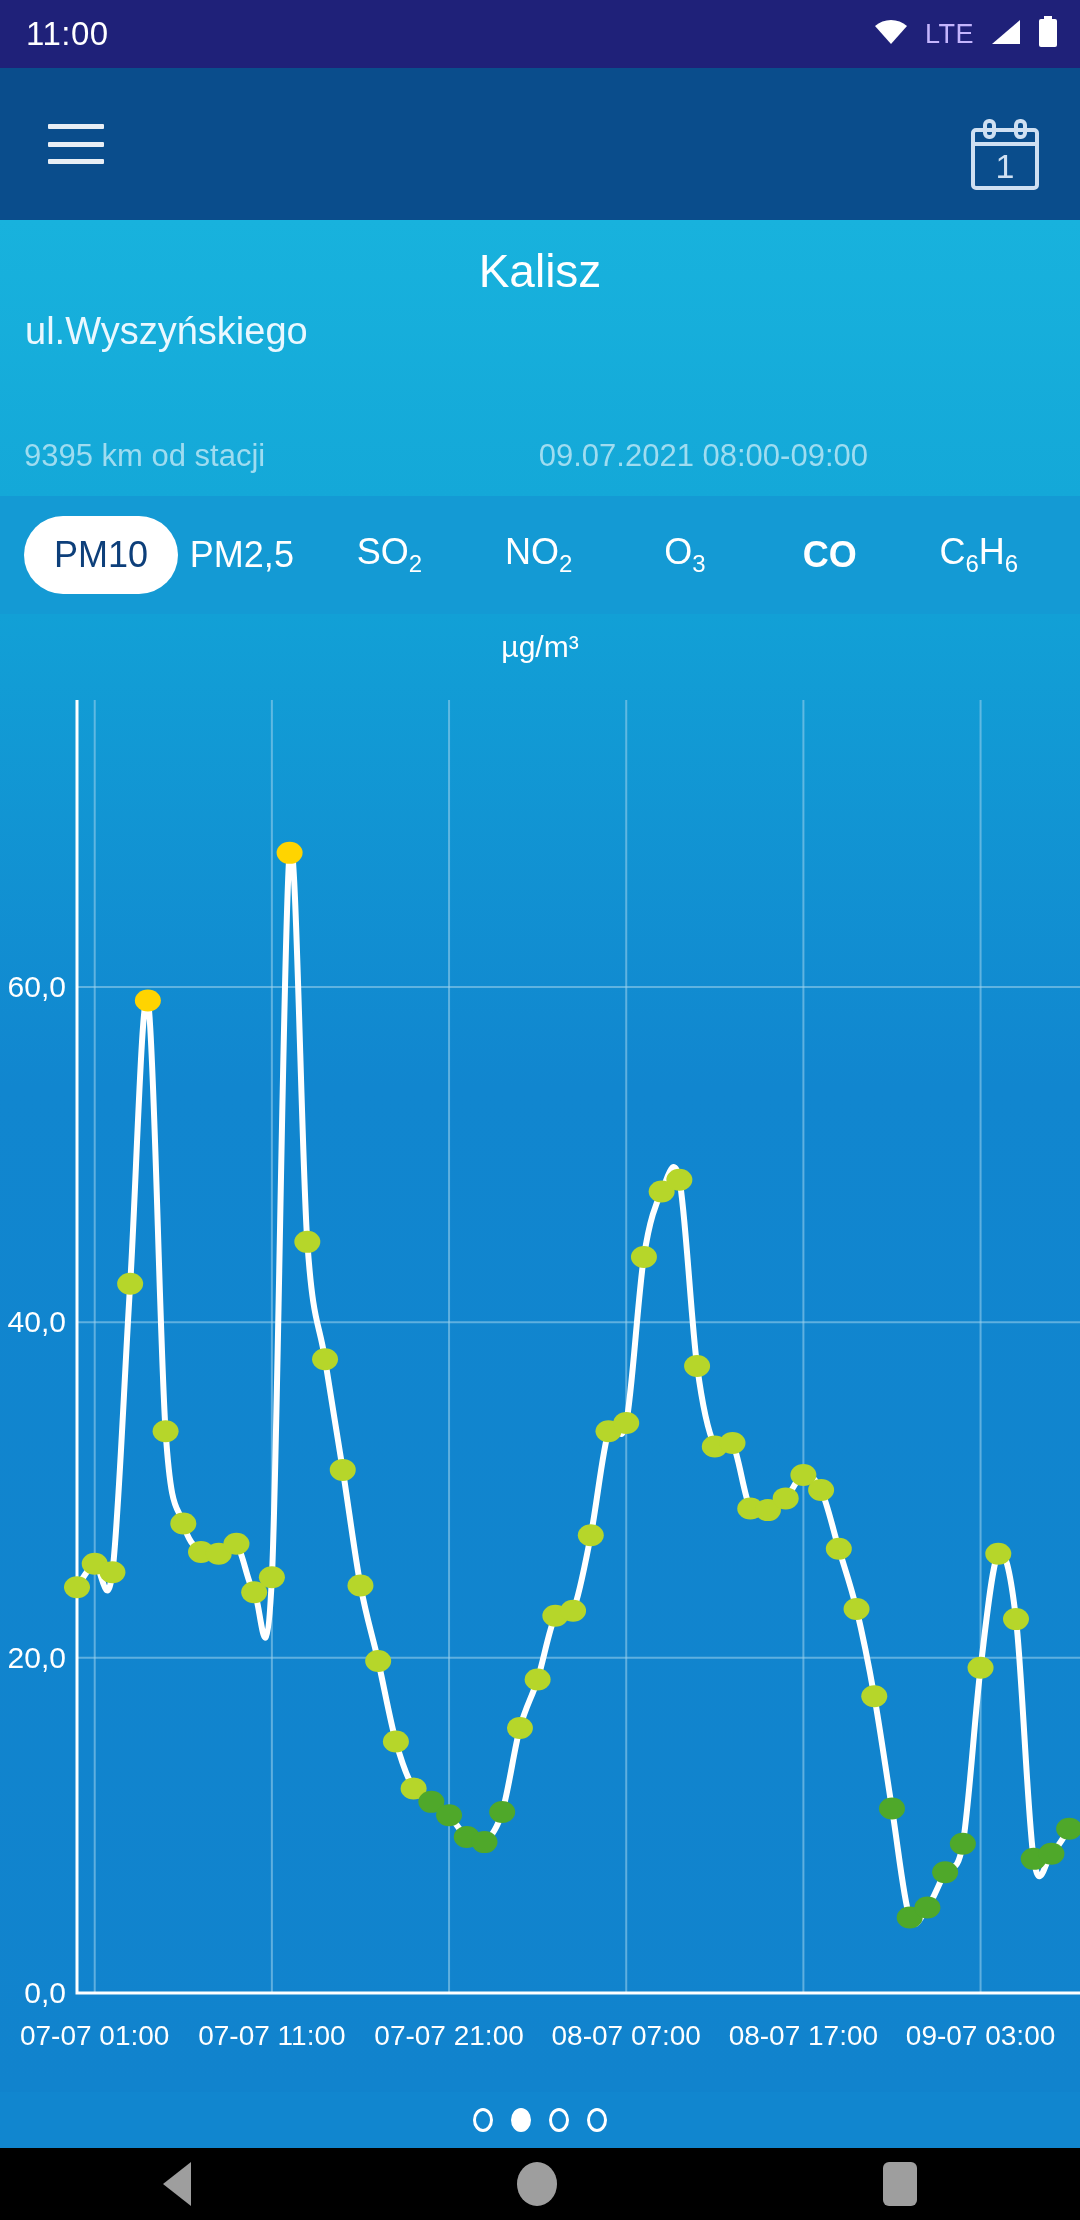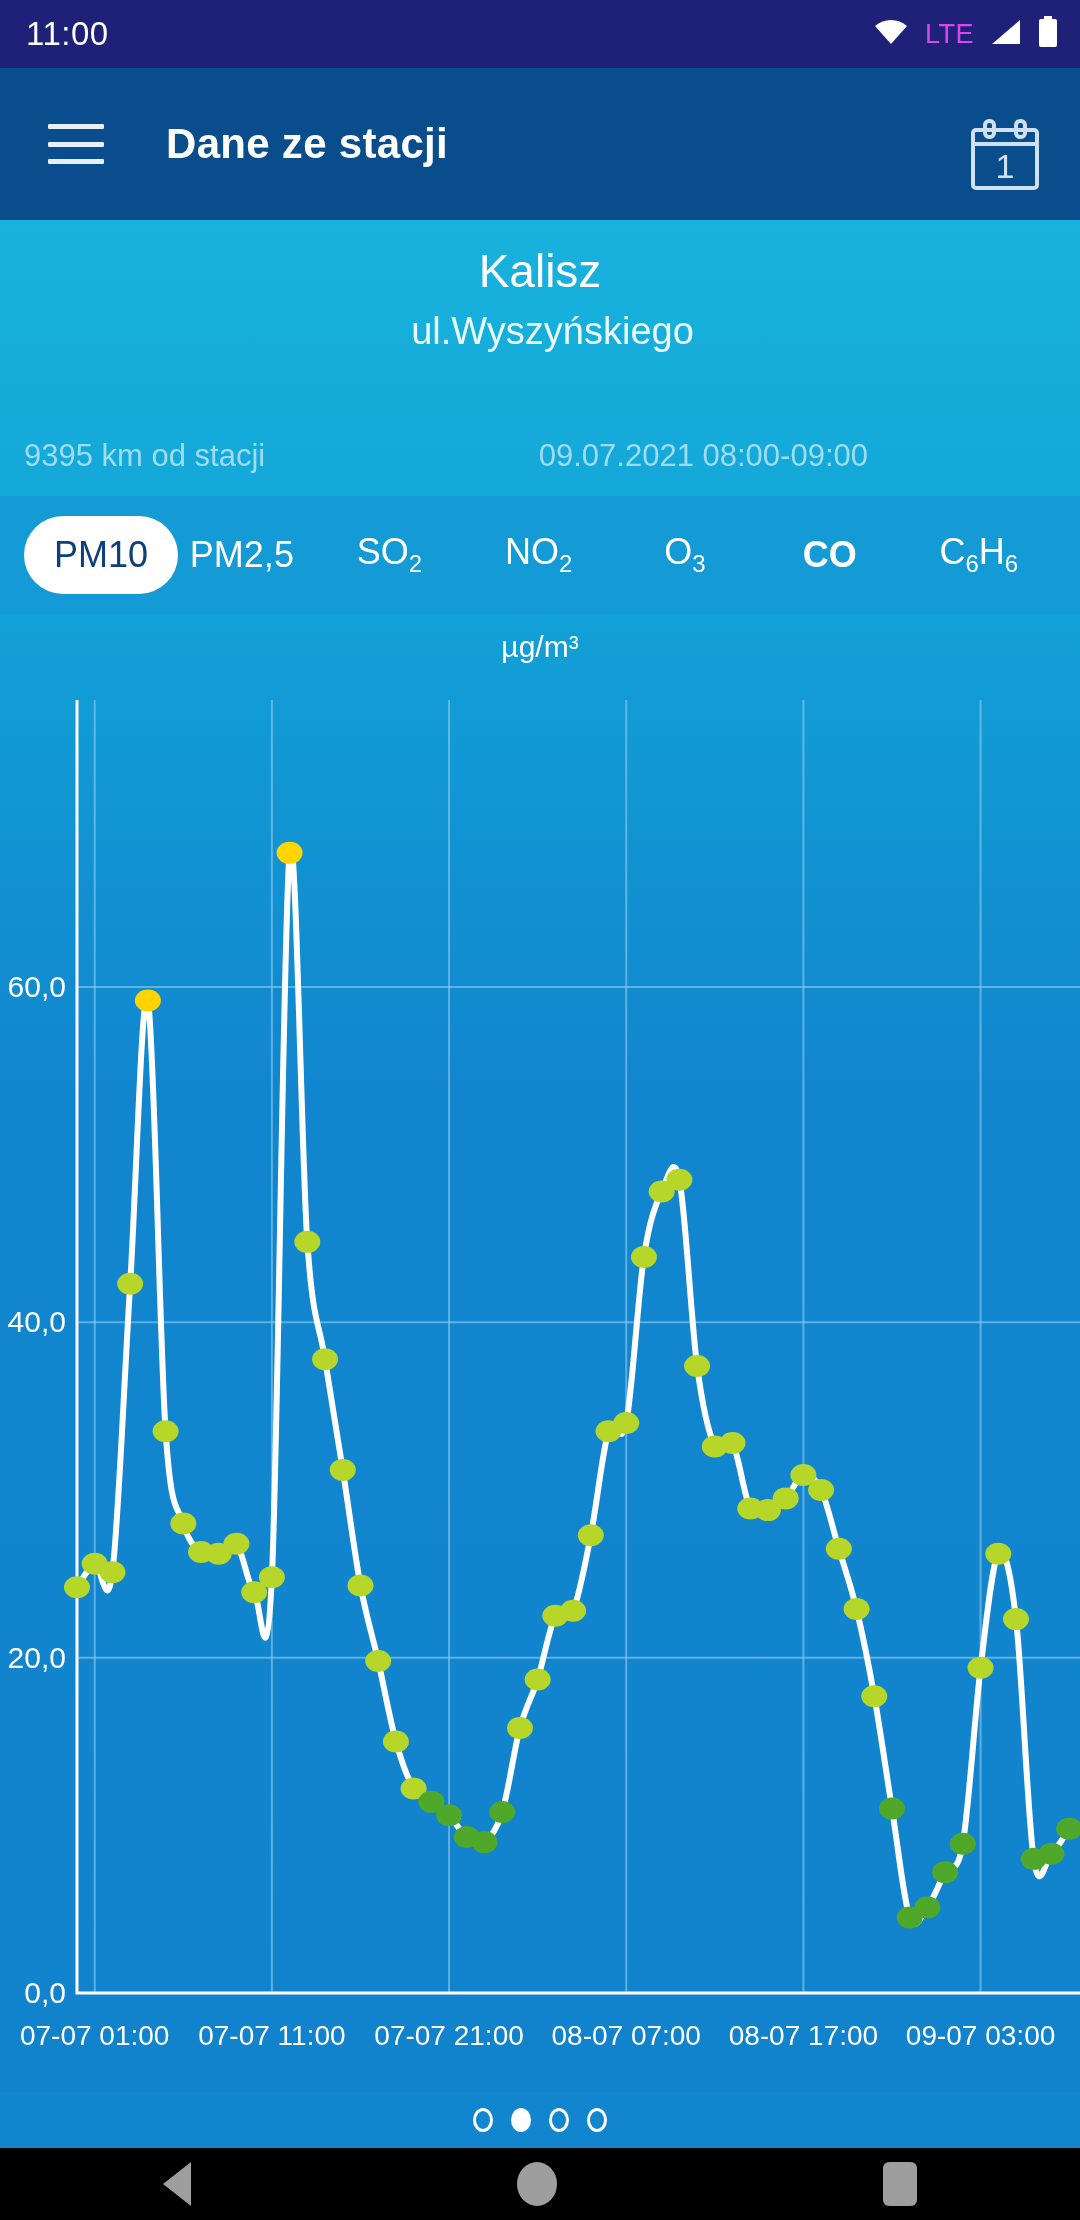--- a/index.html
+++ b/index.html
@@ -14,40 +14,40 @@
   
   .statusbar {
     position: absolute; left: 0; top: 0; width: 1080px; height: 68px;
     background: #1f2179;
     display: flex; align-items: center; justify-content: space-between;
     padding: 0 22px 0 26px;
     text-align: center;
   }
   .status-clock { color:#fff; font-size: 33px; letter-spacing: .5px; }
   .status-icons { display:flex; align-items:center; gap: 16px; }
-  .lte-text { color:#d946ef; font-size: 27px; font-weight: 500; letter-spacing:.5px;}
+  .lte-text { color:#c4b5fd; font-size: 27px; font-weight: 500; letter-spacing:.5px;}
 
   
   .appbar {
     position:absolute; left:0; top:68px; width:1080px; height:152px;
     background:#0a4d8c;
     display:flex; align-items:center;
   }
   .hamburger { width: 56px; height: 40px; margin-left: 48px; display:flex; flex-direction:column; justify-content:space-between; cursor:pointer;}
   .hamburger i { display:block; height:5px; background:#e8eef5; border-radius:1px; }
   .appbar-title { color:#fff; font-size: 42px; font-weight:700; margin-left: 62px; letter-spacing:.3px;}
   .cal-btn { position:absolute; right: 38px; top: 50px; width:74px; height:76px; cursor:pointer;}
 
   
   .station {
     position:absolute; left:0; top:220px; width:1080px; height:276px;
     background: linear-gradient(180deg,#18b2dd 0%, #14a8d8 100%);
   }
   .st-name { text-align:center; color:#fff; font-size:46px; padding-top:24px; font-weight:400;}
-  .st-street { text-align:center; color:#eaf8ff; font-size:38px; padding-top:12px; font-weight:400;padding-left:25px;}
+  .st-street { text-align:left; color:#eaf8ff; font-size:38px; padding-top:12px; font-weight:400;padding-left:25px;}
   .st-meta { position:absolute; bottom:22px; left:0; width:892px; display:flex;
              justify-content:space-between; padding:0 24px; }
   .st-meta span { color:#9fdcf0; font-size:31px; }
 
   
   .tabs {
     position:absolute; left:0; top:496px; width:1080px; height:118px;
     background:#149ad4; display:flex; align-items:center;
   }
   .tab { flex:0 0 auto; color:#fff; font-size:36px; text-align:center; cursor:pointer; }
@@ -110,21 +110,20 @@
       </span>
     </div>
   </div>
 
   <div class="appbar">
     <div class="hamburger">
         <i></i>
         <i></i>
         <i></i>
       </div>
-    <div class="appbar-title">Dane ze stacji</div>
     <div class="cal-btn">
       <svg width="74" height="76" viewBox="0 0 74 76">
         <rect x="5" y="12" width="64" height="58" rx="3" fill="none" stroke="#cfe0f2" stroke-width="4"></rect>
         <line x1="5" y1="26" x2="69" y2="26" stroke="#cfe0f2" stroke-width="4"></line>
         <rect x="17" y="3" width="9" height="16" rx="4" fill="none" stroke="#cfe0f2" stroke-width="4"></rect>
         <rect x="48" y="3" width="9" height="16" rx="4" fill="none" stroke="#cfe0f2" stroke-width="4"></rect>
         <text x="37" y="60" font-size="34" fill="#cfe0f2" text-anchor="middle" font-family="Liberation Sans, sans-serif">1</text>
       </svg>
     </div>
   </div>

